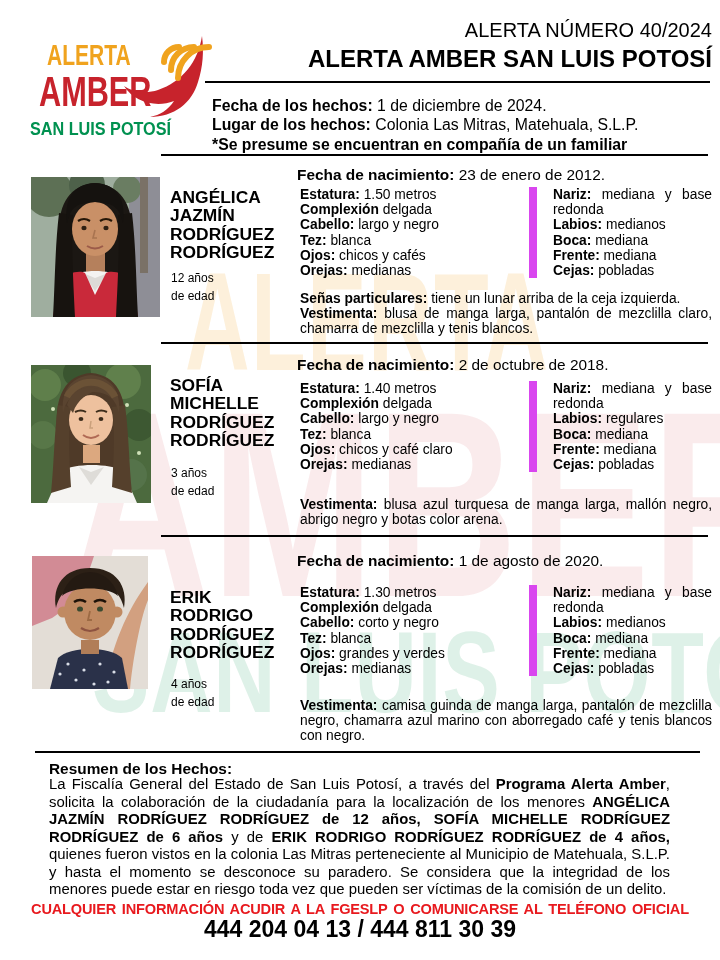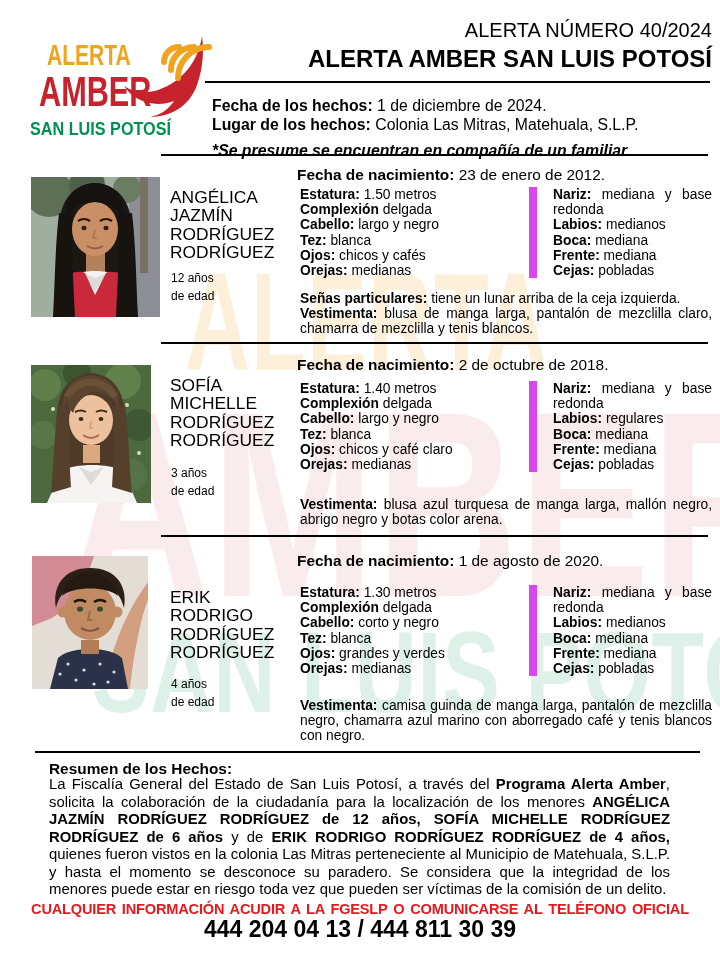--- a/index.html
+++ b/index.html
@@ -23,38 +23,38 @@
   .rule-b { left:161px; top:154px; width:547px; }
   .rule-c { left:161px; top:342px; width:547px; }
   .rule-d { left:161px; top:535px; width:547px; }
   .rule-e { left:35px;  top:751px; width:665px; }
 
   
   .alert-number { position:absolute; top:19px; right:8px; font-size:20px; letter-spacing:0; }
   .main-title   { position:absolute; top:45px; right:8px; font-size:24px; font-weight:bold; }
   .facts { position:absolute; left:212px; top:96px; font-size:15.8px; }
   .fact-row { line-height:19px; white-space:nowrap; }
-  .fact-note { line-height:17px; font-weight:bold; font-style:italic; margin-top:8px; }
+  .fact-note { line-height:17px; font-weight:bold; margin-top:2px; }
 
   
   .logo { position:absolute; left:28px; top:40px; width:185px; height:110px; }
   .logo-line { font-weight:bold; white-space:nowrap; transform-origin:top left; line-height:1; }
   .logo-alerta { margin-left:19px; font-size:30px; color:#F0A31E; transform:scale(0.70,1.0); }
   .logo-amber  { margin-left:11px; margin-top:1px; font-size:42px; color:#C7232C; transform:scale(0.73,1.0); }
   .logo-slp    { margin-left:2px;  margin-top:7px; font-size:18px; color:#009150; transform:scale(0.90,1.0); }
   .logo-swoosh { position:absolute; left:90px; top:-6px; width:100px; height:84px; }
 
   
   .photo { position:absolute; overflow:hidden; }
   .photo svg { display:block; }
   .photo-1 { left:31px; top:177px; width:129px; height:140px; }
   .photo-2 { left:31px; top:365px; width:120px; height:138px; }
   .photo-3 { left:32px; top:556px; width:116px; height:133px; }
 
-  .name { position:absolute; left:170px; width:135px; font-weight:normal; font-size:17.4px; line-height:18.4px; }
+  .name { position:absolute; left:170px; width:135px; font-weight:bold; font-size:17.4px; line-height:18.4px; }
   .name-1 { top:188px; } .name-2 { top:376px; } .name-3 { top:588px; }
   .age { position:absolute; left:171px; font-size:12px; line-height:18px; }
   .age-1 { top:269px; } .age-2 { top:464px; } .age-3 { top:675px; }
 
   .birth { position:absolute; left:297px; font-size:15.4px; white-space:nowrap; }
   .birth-1 { top:166px; } .birth-2 { top:356px; } .birth-3 { top:552px; }
 
   .cols { position:absolute; left:300px; width:412px; display:flex; align-items:flex-end; }
   .cols-1 { top:187px; } .cols-2 { top:381px; } .cols-3 { top:585px; }
   .col-l { width:229px; }

